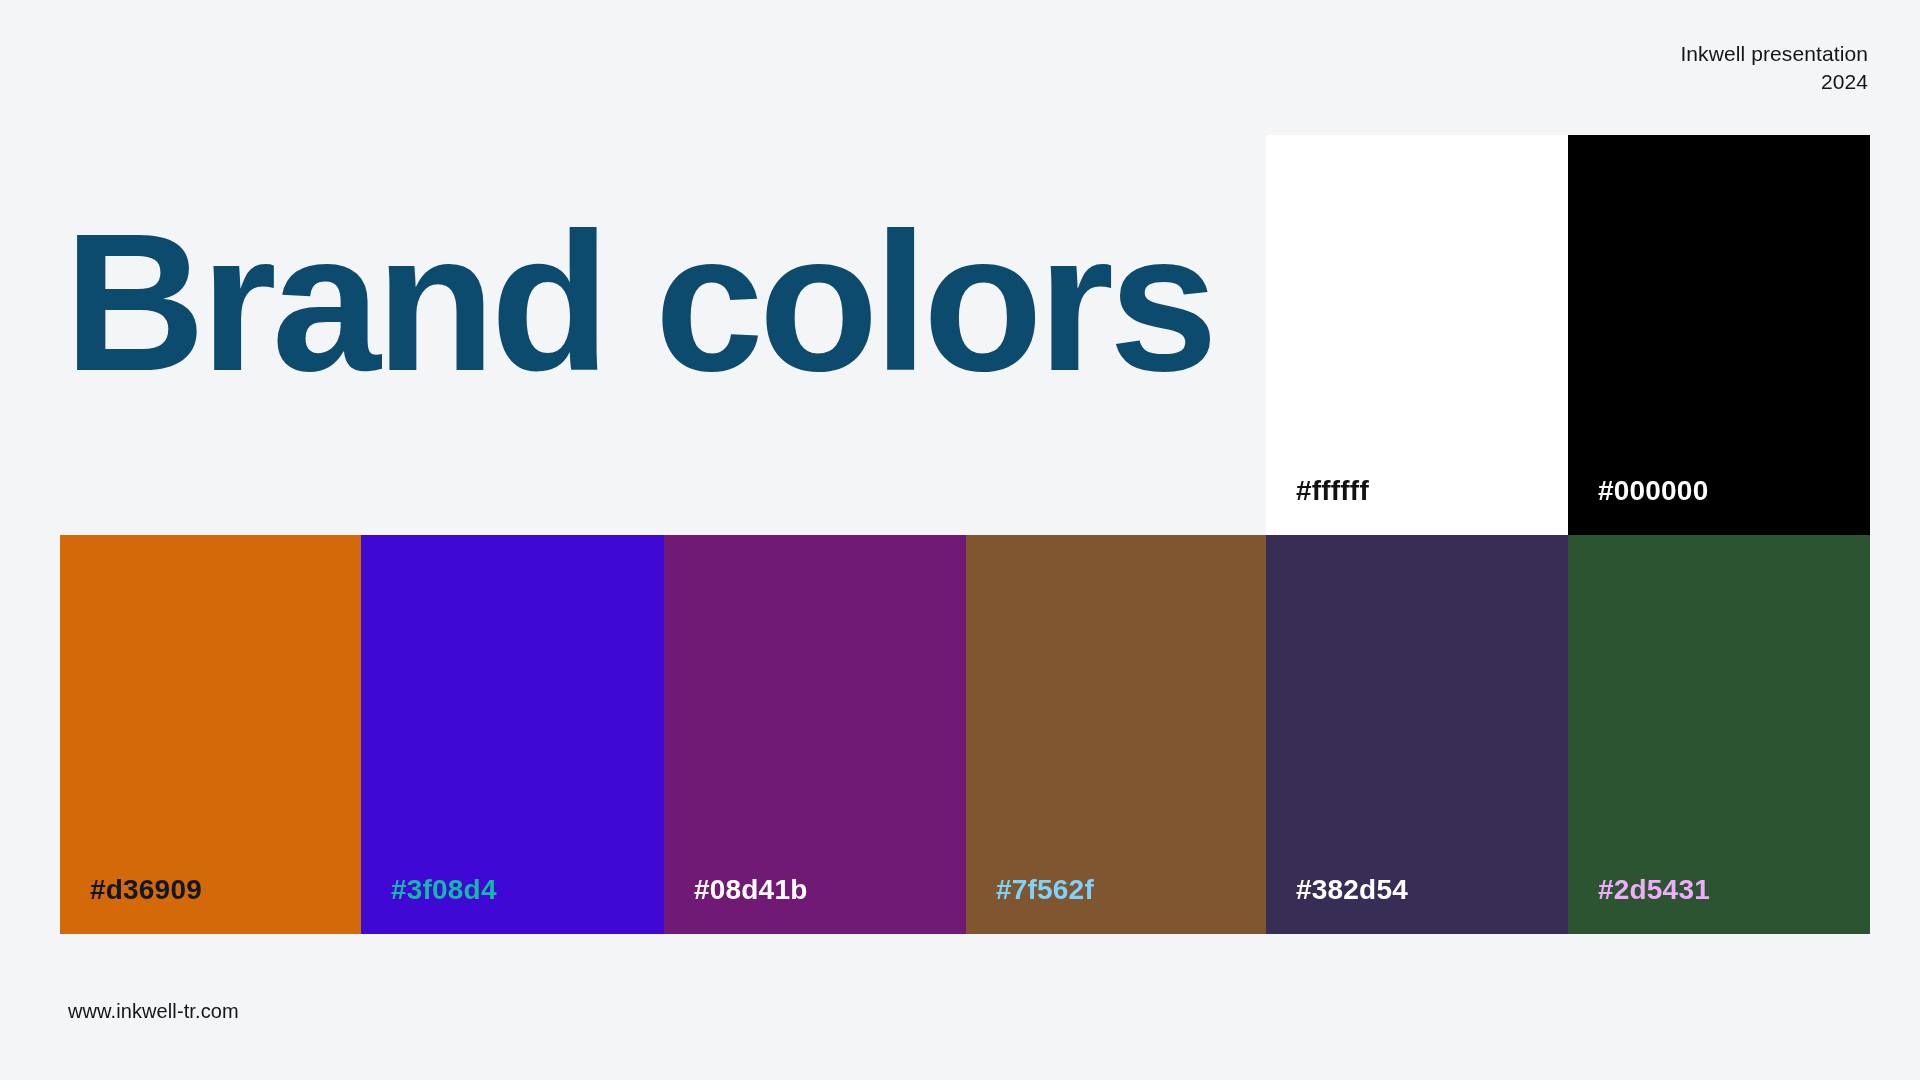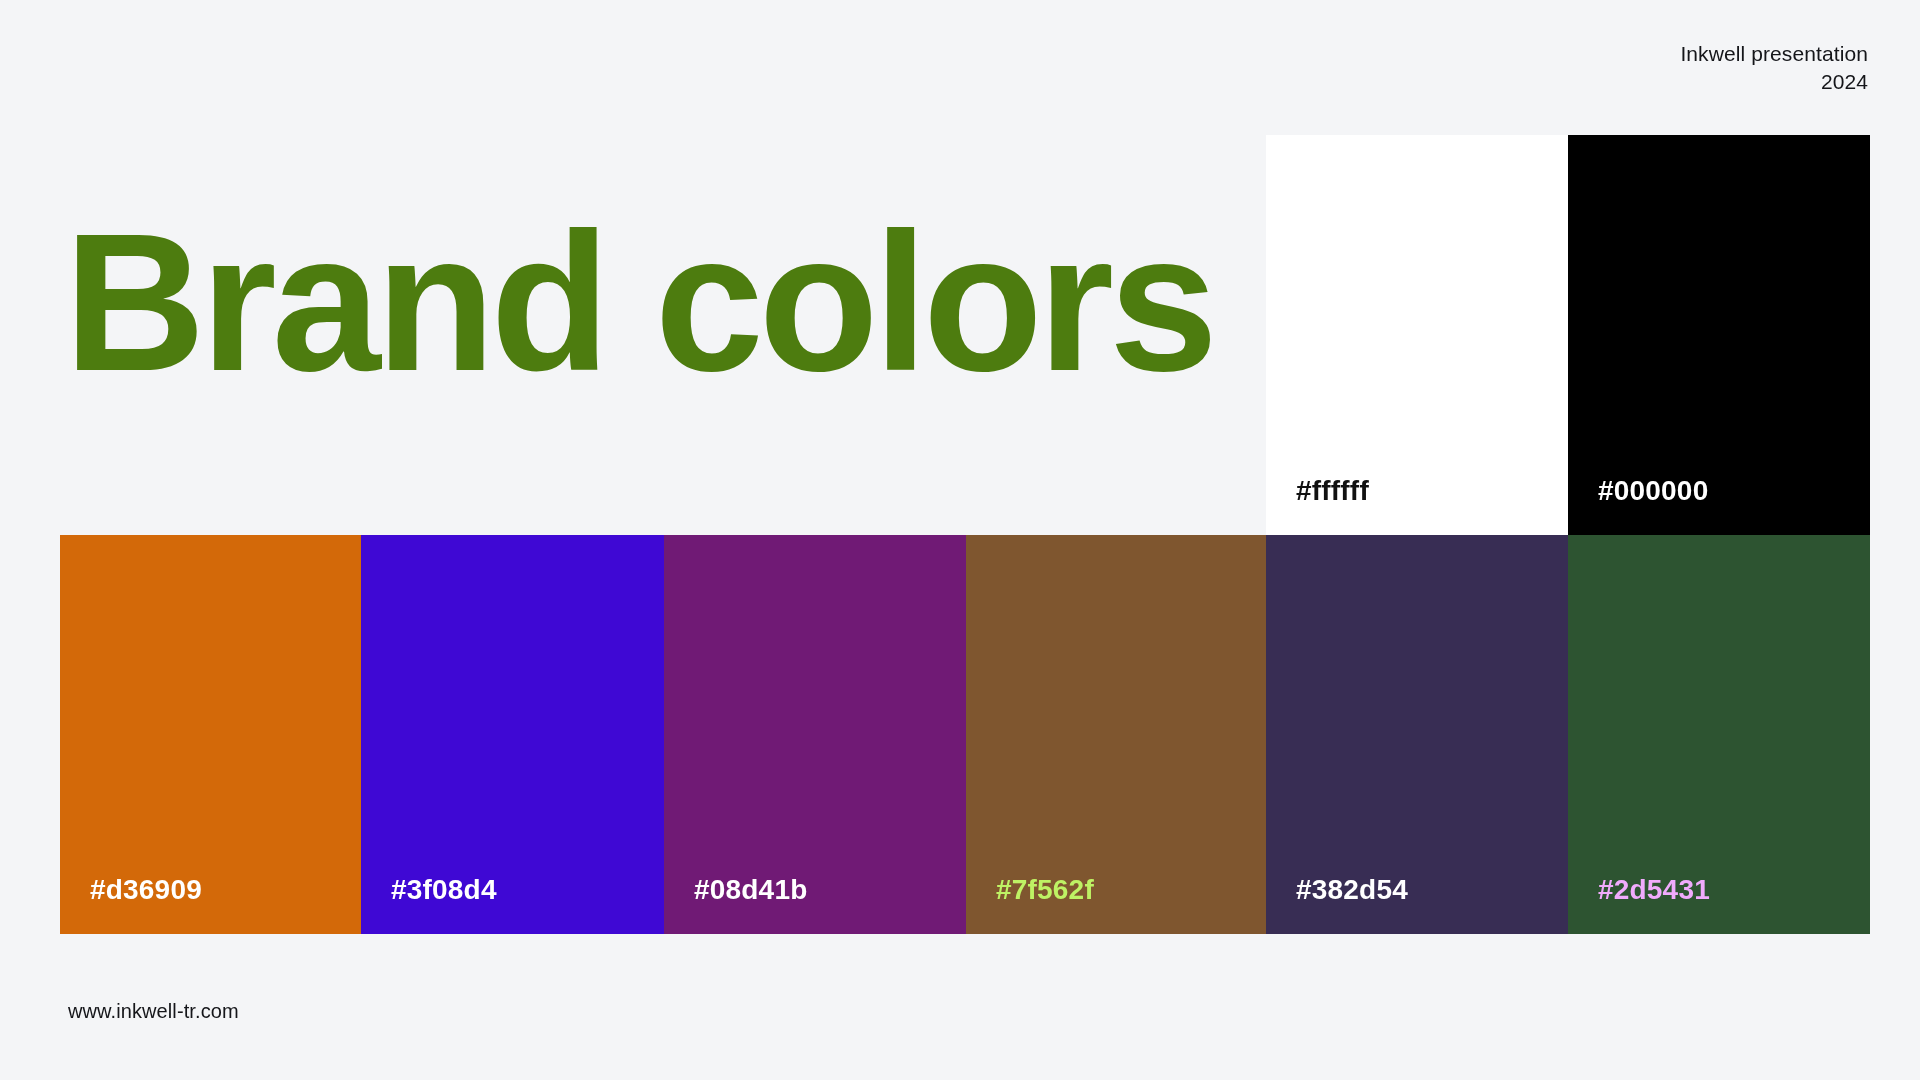--- a/index.html
+++ b/index.html
@@ -107,41 +107,41 @@
 </head>
 <body style="background: rgb(244, 245, 247);">
 
 <div class="slide">
 
   <div class="header">
     <span class="header-line">Inkwell presentation</span>
     <span class="header-line">2024</span>
   </div>
 
-  <h1 class="title" style="color: #4d7c0f;">Brand colors</h1>
+  <h1 class="title" style="color: #0c4a6e;">Brand colors</h1>
 
   <div class="palette">
 
   <div class="swatch row-top" style="left: 1206px; width: 302px; background: rgb(255, 255, 255);">
         <span class="swatch-label" style="color: rgb(17, 17, 17);">#ffffff</span>
       </div>
       <div class="swatch row-top" style="left: 1508px; width: 302px; background: rgb(0, 0, 0);">
         <span class="swatch-label" style="color: rgb(255, 255, 255);">#000000</span>
       </div>
       <div class="swatch row-bottom" style="left: 0px; width: 301px; background: rgb(211, 105, 9);">
-        <span class="swatch-label" style="color: #ffffff;">#d36909</span>
+        <span class="swatch-label" style="color: #0f172a;">#d36909</span>
       </div>
       <div class="swatch row-bottom" style="left: 301px; width: 303px; background: rgb(63, 8, 212);">
-        <span class="swatch-label" style="color: #ffffff;">#3f08d4</span>
+        <span class="swatch-label" style="color: #14b8a6;">#3f08d4</span>
       </div>
       <div class="swatch row-bottom" style="left: 604px; width: 302px; background: #701a75;">
         <span class="swatch-label" style="color: rgb(255, 255, 255);">#08d41b</span>
       </div>
       <div class="swatch row-bottom" style="left: 906px; width: 300px; background: rgb(127, 86, 47);">
-        <span class="swatch-label" style="color: #bef264;">#7f562f</span>
+        <span class="swatch-label" style="color: #7dd3fc;">#7f562f</span>
       </div>
       <div class="swatch row-bottom" style="left: 1206px; width: 302px; background: rgb(56, 45, 84);">
         <span class="swatch-label" style="color: rgb(255, 255, 255);">#382d54</span>
       </div>
       <div class="swatch row-bottom" style="left: 1508px; width: 302px; background: rgb(45, 84, 49);">
         <span class="swatch-label" style="color: #f0abfc;">#2d5431</span>
       </div>
     </div>
 
   <div class="footer">www.inkwell-tr.com</div>

